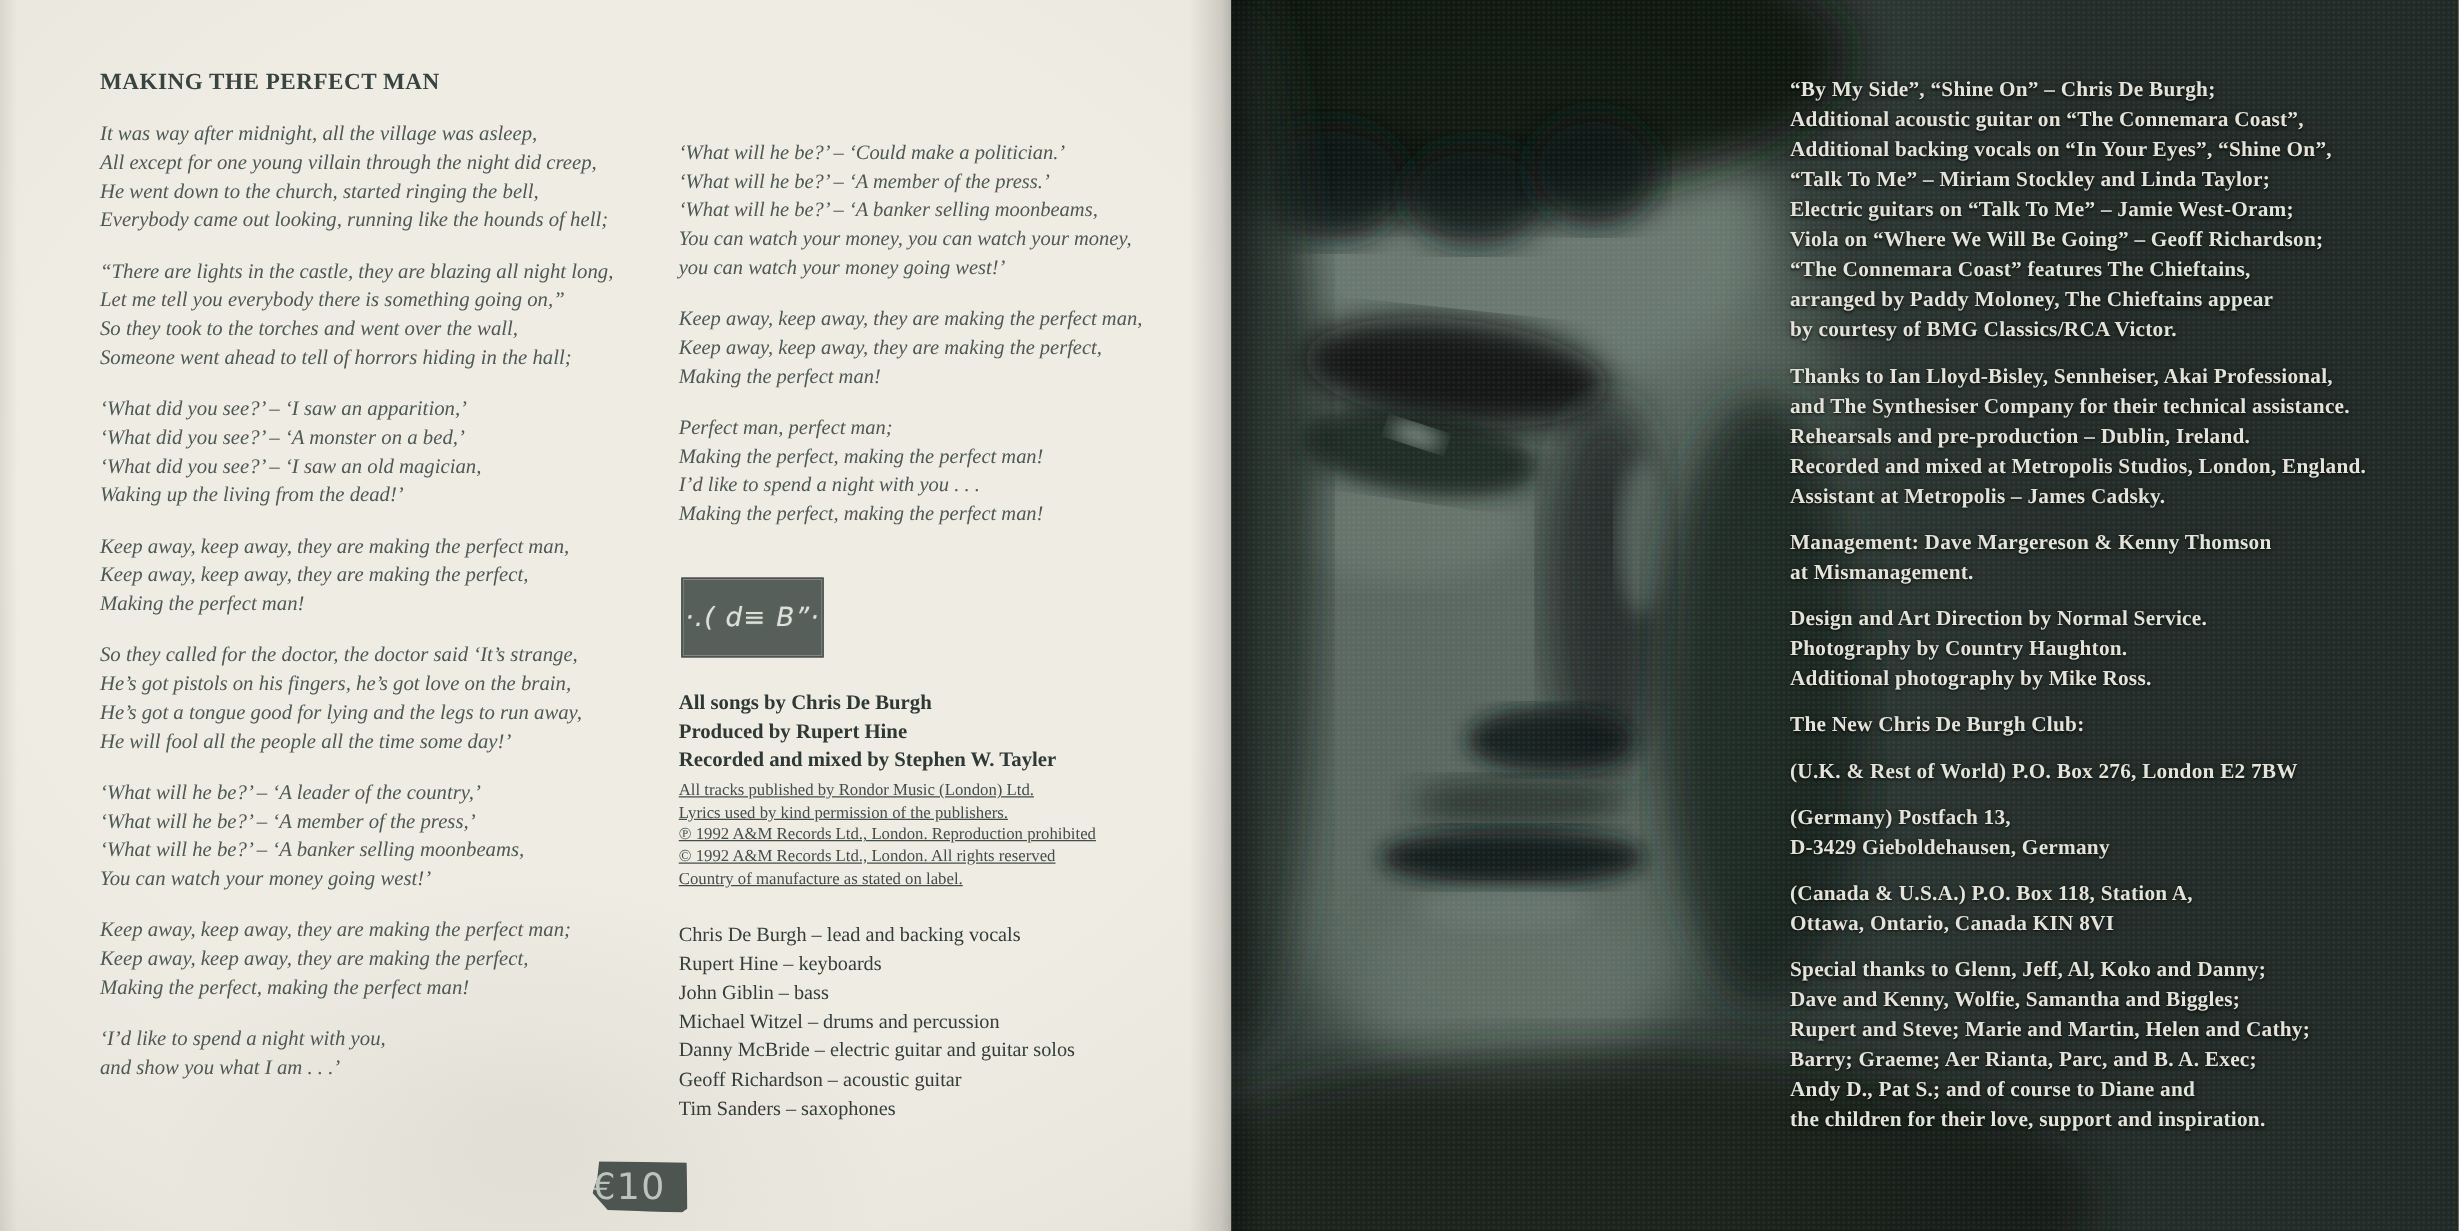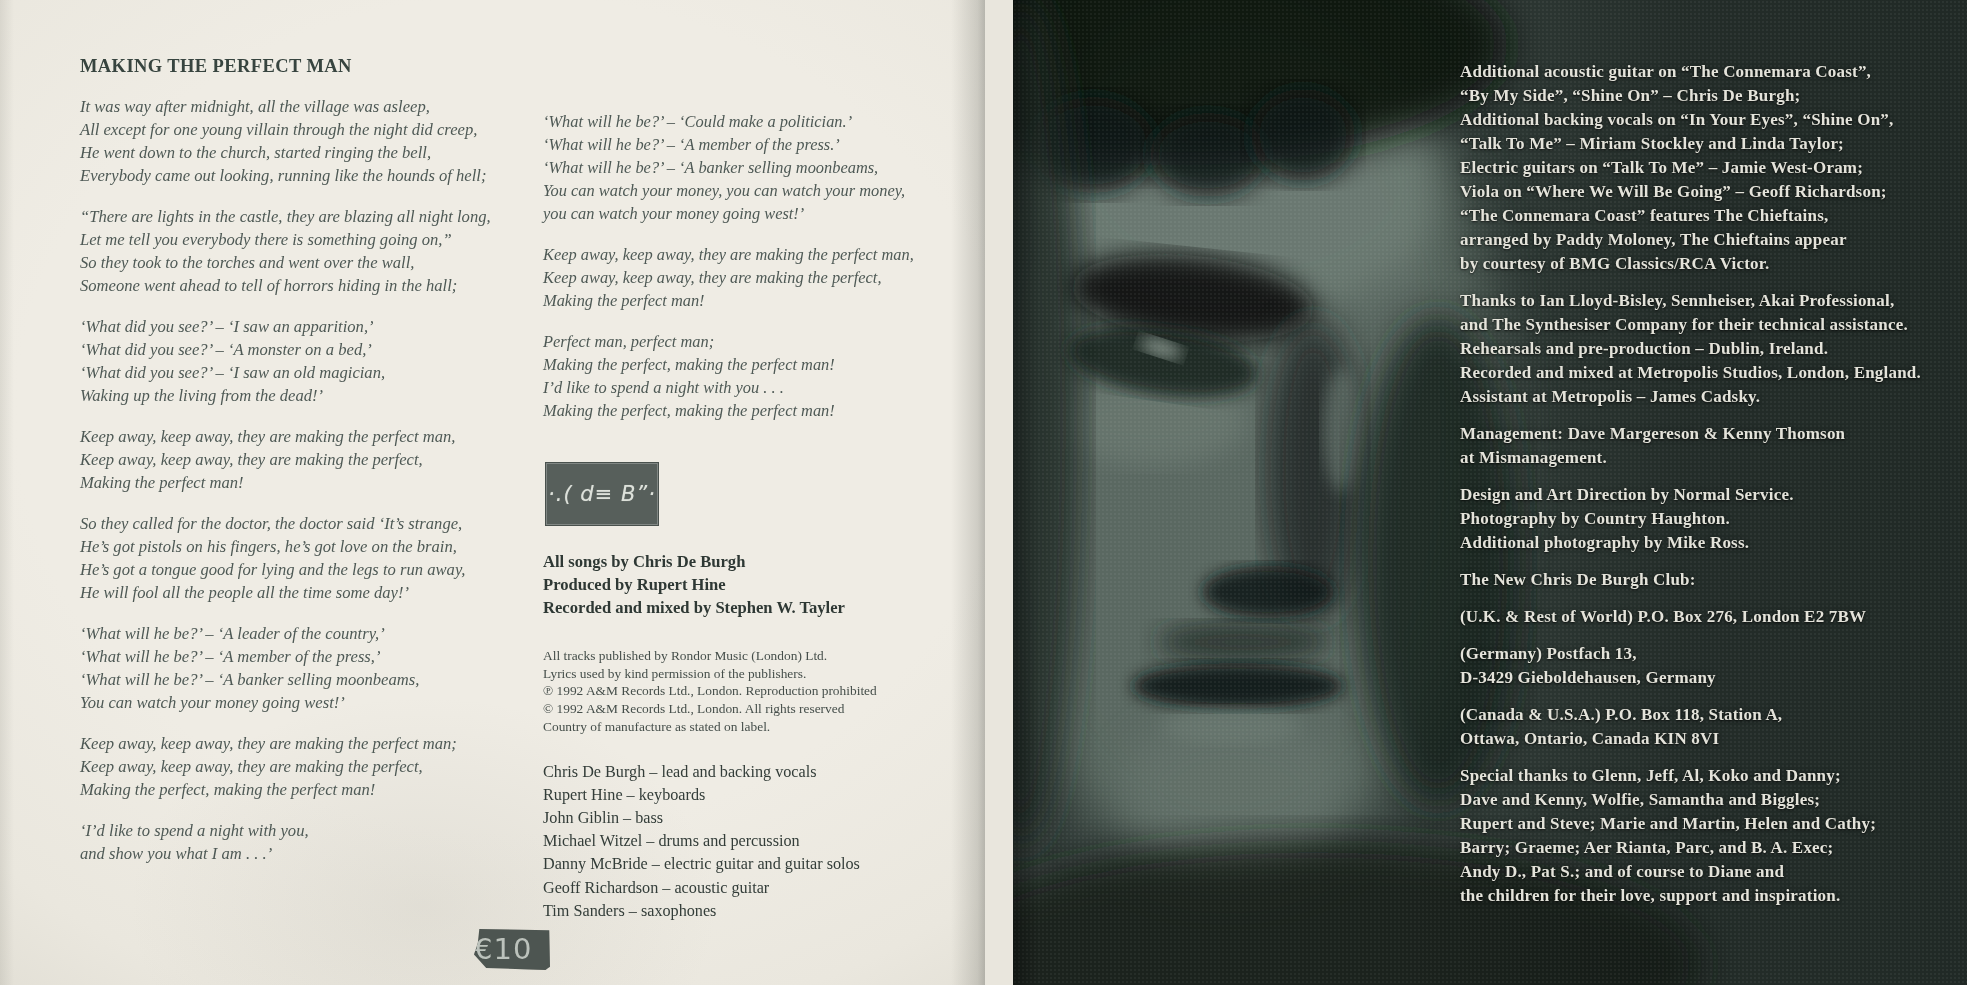--- a/index.html
+++ b/index.html
@@ -1,21 +1,21 @@
 <!DOCTYPE html>
 <html><head>
 <meta charset="utf-8">
 <style>
   html,body{margin:0;padding:0;}
   body{
     width:1967px;height:985px;overflow:hidden;position:relative;
     font-family:"Liberation Serif", serif;
     background:#e9e6dd;
   }
-  .spread{display:flex;width:1967px;height:985px;gap:28px;}
+  .spread{display:flex;width:1967px;height:985px;}
 
   
   .left-page{
     position:relative;width:985px;height:985px;flex:0 0 985px;
     background:
       radial-gradient(ellipse 420px 300px at 43% 92%, rgba(170,168,156,.18), rgba(170,168,156,0) 70%),
       radial-gradient(ellipse 900px 760px at 52% 42%, #efece4 55%, #eae7de 82%, #e0ddd3 100%);
   }
   .left-page::after{ 
     content:"";position:absolute;top:0;right:0;width:34px;height:100%;
@@ -41,21 +41,21 @@
     background:#575f5b;border:1px solid #49514d;
     box-shadow:0 0 0 1px rgba(255,255,255,.25) inset;
     display:flex;align-items:center;justify-content:center;
   }
   .cdeb-logo .mark{
     font-family:"DejaVu Sans", sans-serif;font-style:italic;
     color:#dde1da;font-size:21px;letter-spacing:1px;white-space:nowrap;
     text-shadow:0 0 1px rgba(255,255,255,.4);
   }
   .credits-bold{margin-top:24px;font-style:normal;font-weight:bold;font-size:16.6px;line-height:23px;color:#2e3834;}
-  .fine-print{margin-top:28px;font-style:normal;font-size:13.4px;line-height:17.7px;color:#454e4a;}
+  .fine-print{margin-top:4px;font-style:normal;font-size:13.4px;line-height:17.7px;color:#454e4a;text-decoration:underline;}
   .musicians{margin-top:25px;font-style:normal;font-size:16.2px;line-height:23.2px;color:#333d39;}
 
   .page-badge{
     position:absolute;left:474px;top:929px;width:76px;height:41px;
     background:#4d5551;
     clip-path:polygon(7% 0, 99% 3%, 100% 92%, 94% 100%, 16% 95%, 0 62%, 5% 34%);
     display:flex;align-items:center;justify-content:flex-start;
     box-shadow:0 1px 2px rgba(0,0,0,.25);
   }
   .page-badge .num{
@@ -245,22 +245,22 @@
 
       <ellipse cx="300" cy="965" rx="390" ry="125" fill="#121a16" opacity=".8" filter="url(#b18)"></ellipse>
     </svg>
 
     <div class="shade-right"></div>
     <div class="grain"></div>
     <div class="gutter-right"></div>
 
     <div class="credits-text">
         <div class="para">
+          <div class="ln">“By My Side”, “Shine On” – Chris De Burgh;</div>
           <div class="ln">Additional acoustic guitar on “The Connemara Coast”,</div>
-          <div class="ln">“By My Side”, “Shine On” – Chris De Burgh;</div>
           <div class="ln">Additional backing vocals on “In Your Eyes”, “Shine On”,</div>
           <div class="ln">“Talk To Me” – Miriam Stockley and Linda Taylor;</div>
           <div class="ln">Electric guitars on “Talk To Me” – Jamie West-Oram;</div>
           <div class="ln">Viola on “Where We Will Be Going” – Geoff Richardson;</div>
           <div class="ln">“The Connemara Coast” features The Chieftains,</div>
           <div class="ln">arranged by Paddy Moloney, The Chieftains appear</div>
           <div class="ln">by courtesy of BMG Classics/RCA Victor.</div>
         </div>
         <div class="para">
           <div class="ln">Thanks to Ian Lloyd-Bisley, Sennheiser, Akai Professional,</div>

